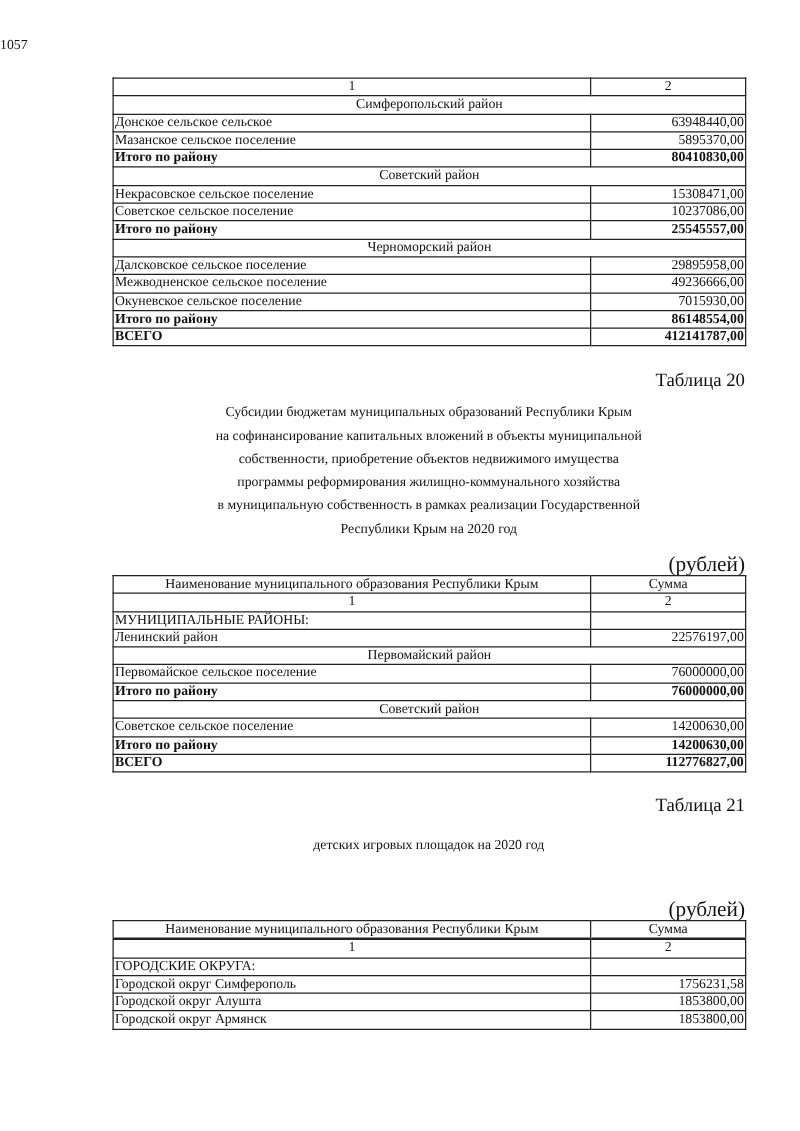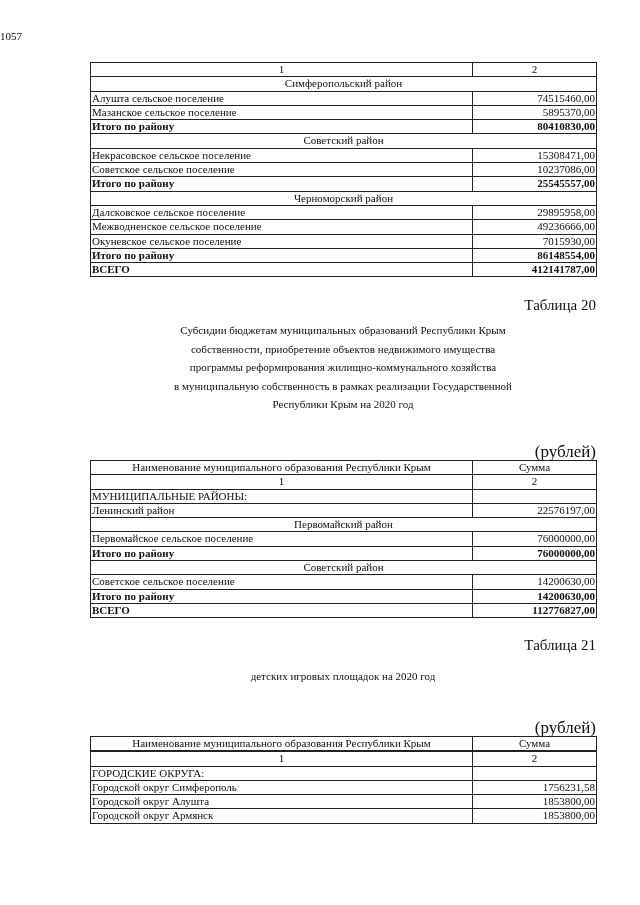--- a/index.html
+++ b/index.html
@@ -30,22 +30,22 @@
     </colgroup>
   <tbody>
       <tr>
     <td class="center">1</td>
     <td class="center">2</td>
   </tr>
   <tr>
         <td colspan="2" class="center">Симферопольский район</td>
       </tr>
   <tr>
-    <td>Алушта сельское поселение</td>
-    <td class="right">74515460,00</td>
+    <td>Донское сельское сельское</td>
+    <td class="right">63948440,00</td>
   </tr>
   <tr>
     <td>Мазанское сельское поселение</td>
     <td class="right">5895370,00</td>
   </tr>
   <tr class="bold">
     <td>Итого по району</td>
     <td class="right">80410830,00</td>
   </tr>
   <tr>
@@ -85,20 +85,21 @@
   <tr class="bold">
     <td>ВСЕГО</td>
     <td class="right">412141787,00</td>
   </tr>
 </tbody>
   </table>
 
 <div class="tbl-label" style="top:297px;">Таблица 20</div>
 <div class="caption" style="top:321px;">
   <div>Субсидии бюджетам муниципальных образований Республики Крым</div>
+  <div>на софинансирование капитальных вложений в объекты муниципальной</div>
   <div>собственности, приобретение объектов недвижимого имущества</div>
   <div>программы реформирования жилищно-коммунального хозяйства</div>
   <div>в муниципальную собственность в рамках реализации Государственной</div>
   <div>Республики Крым на 2020 год</div>
 </div>
 <div class="unit" style="top:442px;">(рублей)</div>
 
 <table class="t" style="top:460px;">
   <colgroup>
       <col class="c1">

